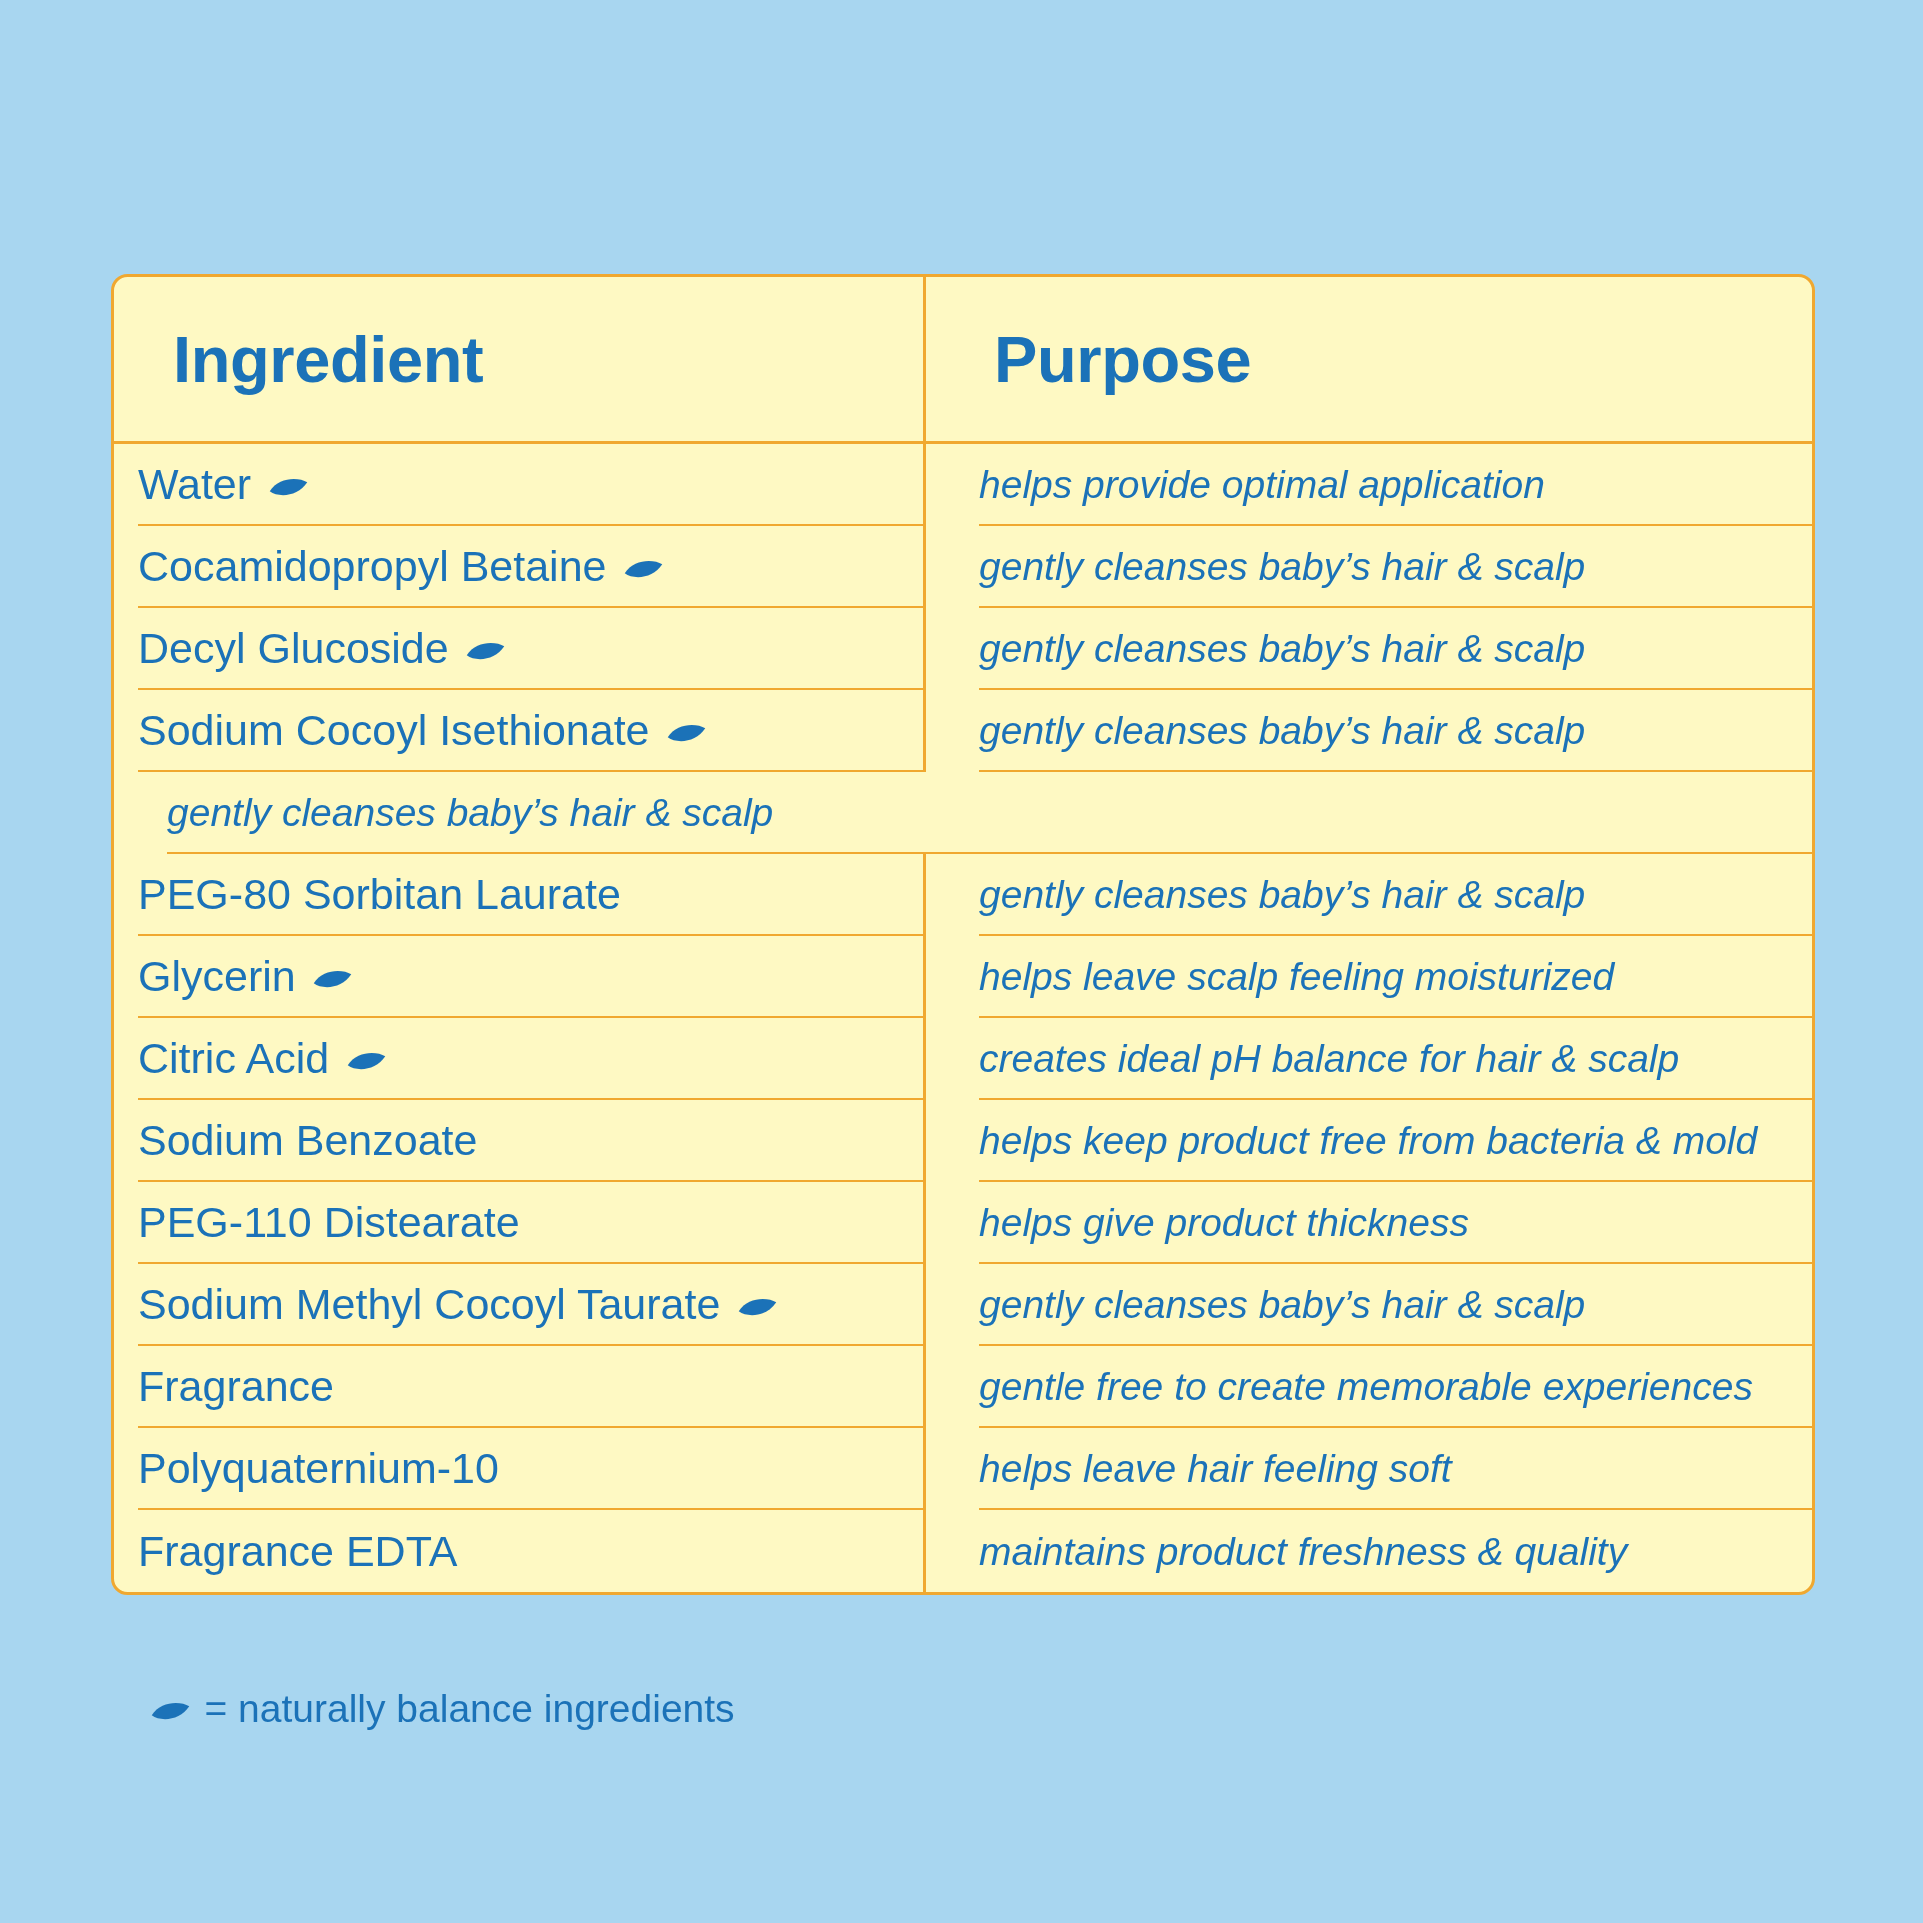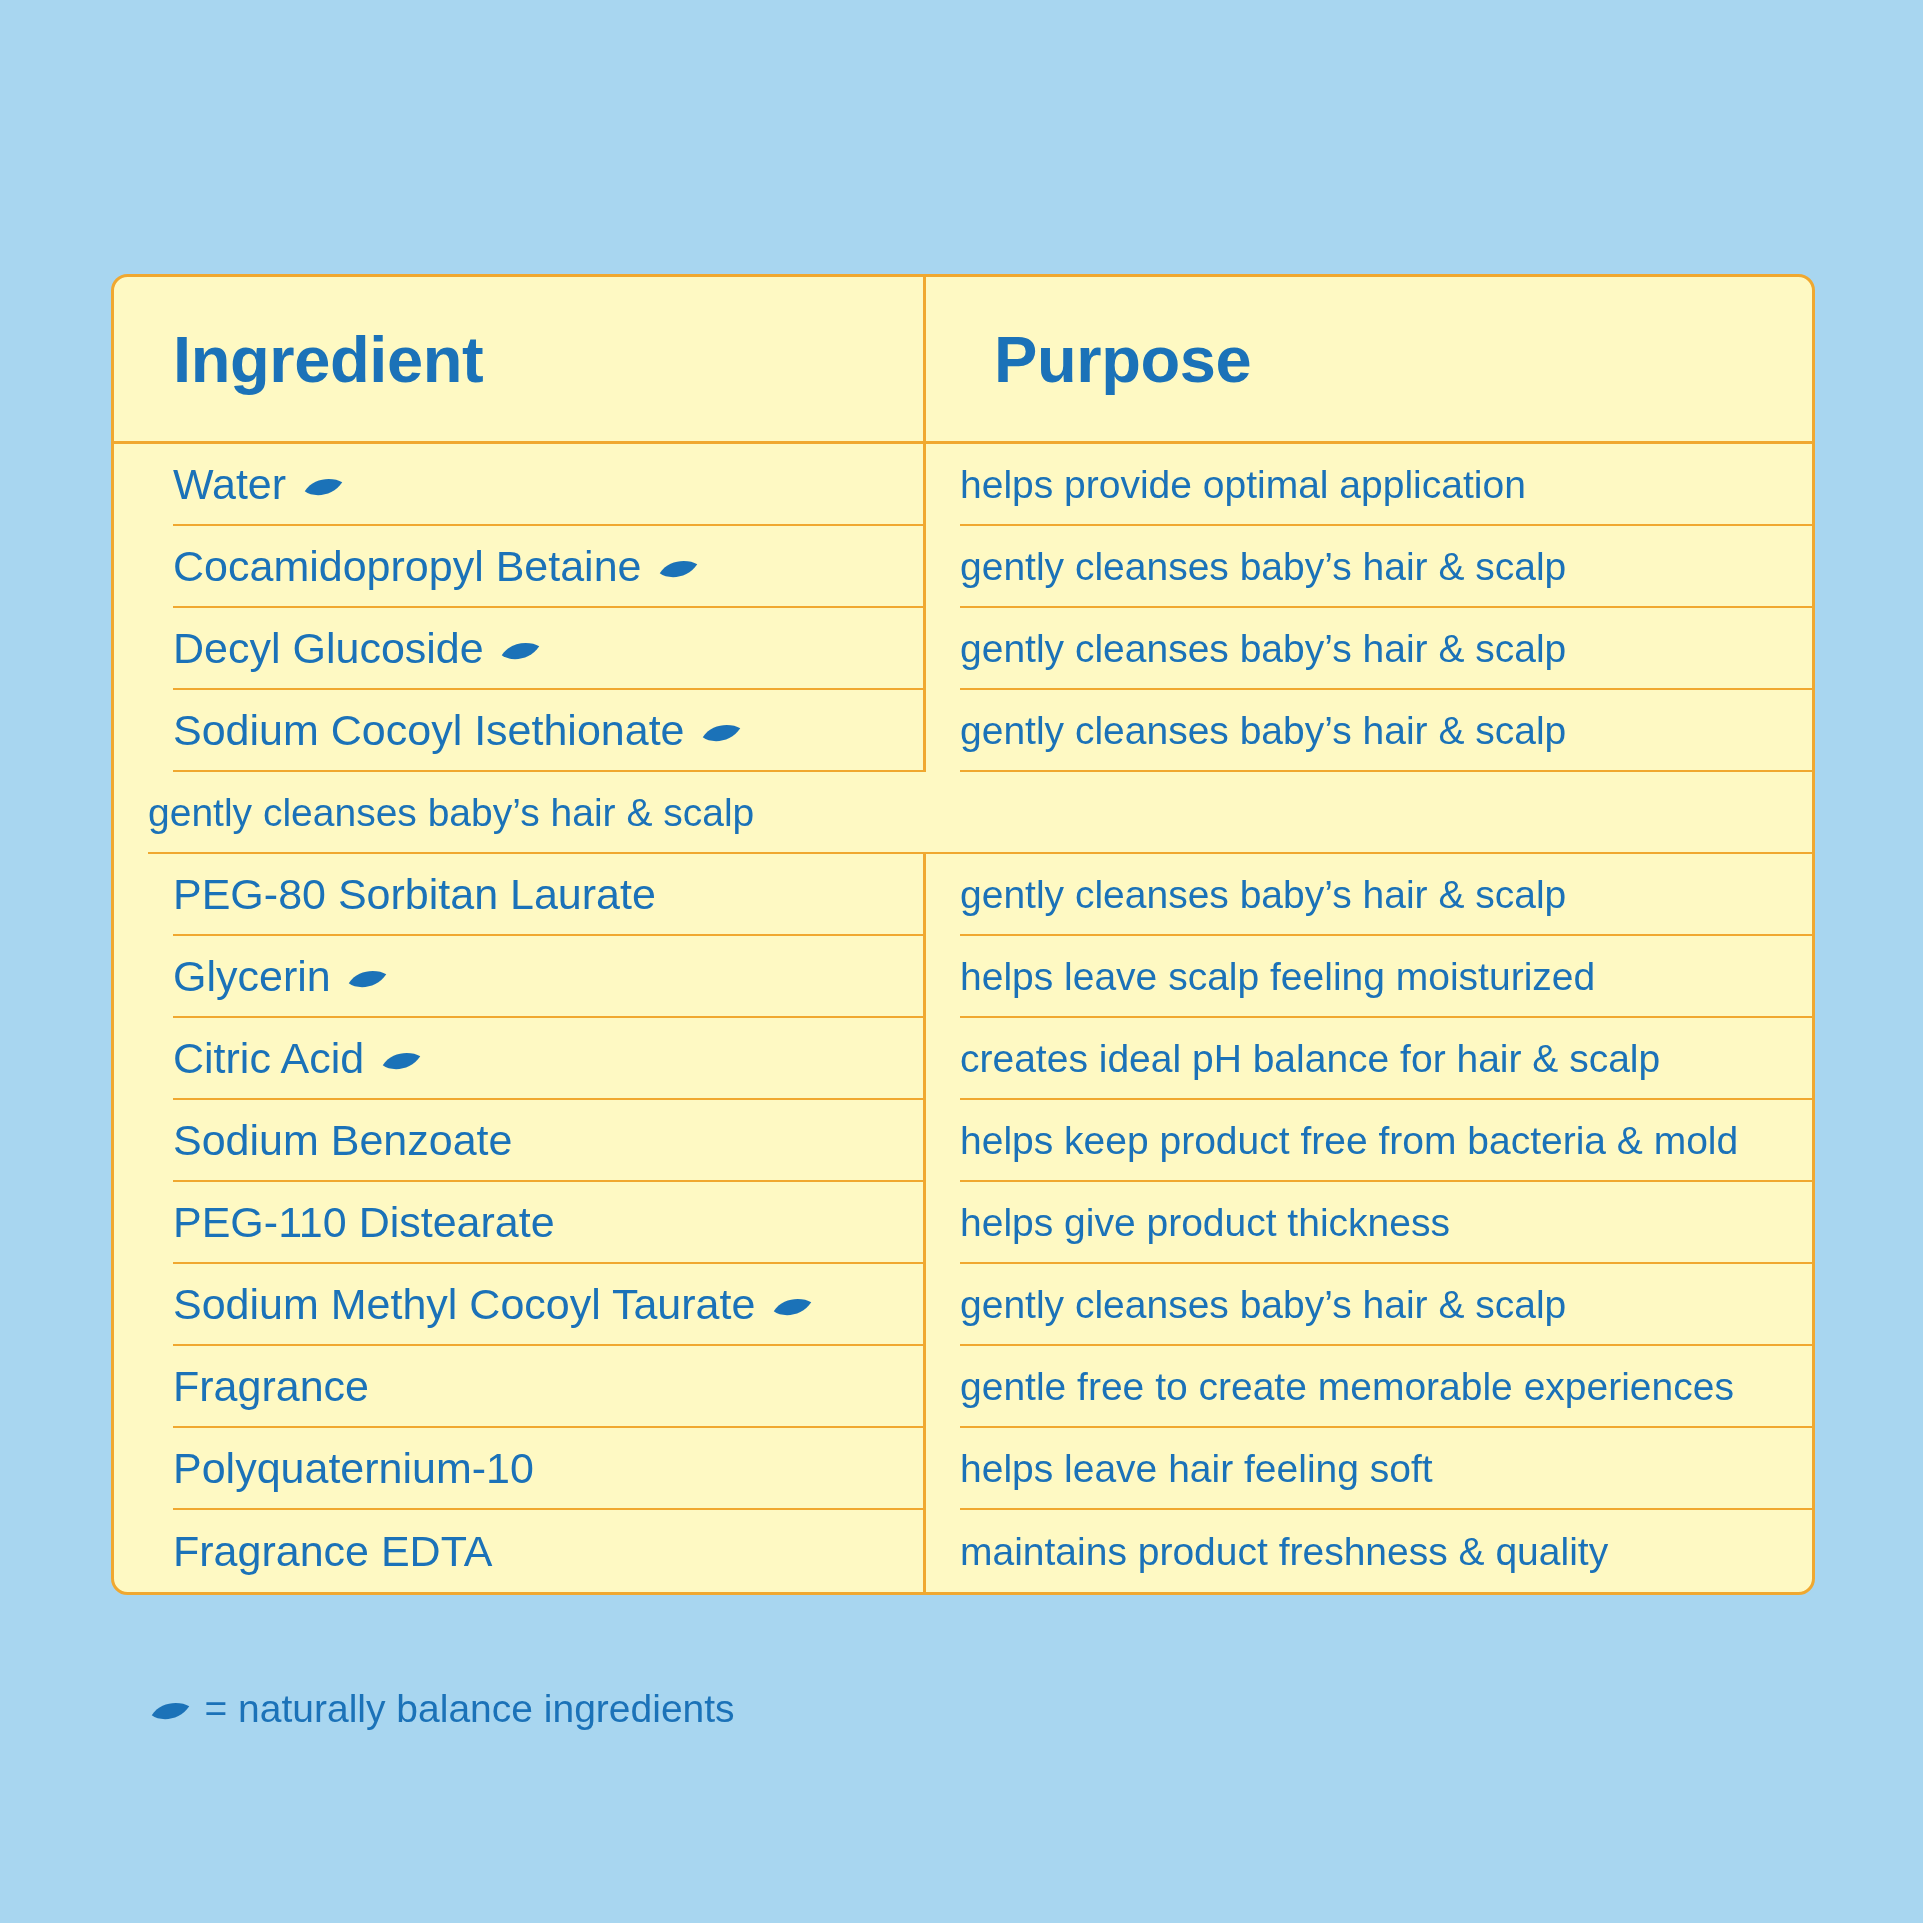--- a/index.html
+++ b/index.html
@@ -72,27 +72,28 @@
 
   .cell {
     box-sizing: border-box;
     display: flex;
     align-items: center;
   }
 
   .cell-ingredient {
     width: 812px;
     border-right: 3.8px solid #f0a830;
-    padding-left: 59px;
+    padding-left: 24px;
     text-align: right;
   }
 
   .cell-purpose {
     flex: 1;
-    padding-left: 34px;
+    padding-left: 53px;
+    font-style: italic;
   }
 
   .cell-inner {
     box-sizing: border-box;
     width: 100%;
     height: 100%;
     display: flex;
     align-items: center;
     border-bottom: 2.3px solid #f0a830;
   }

